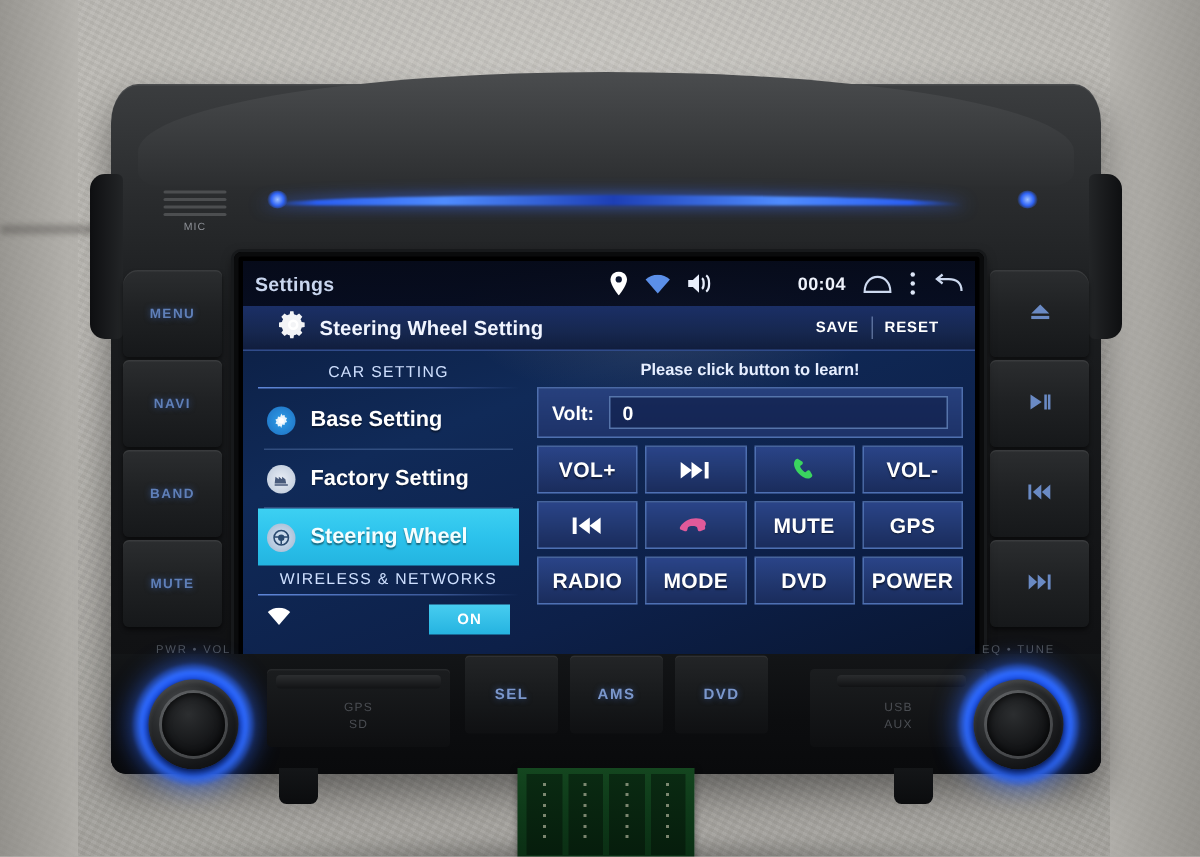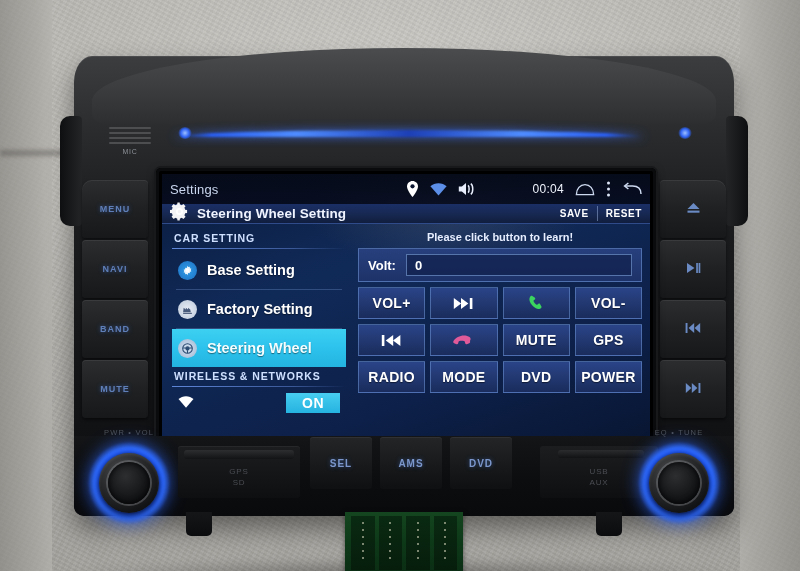--- a/index.html
+++ b/index.html
@@ -94,45 +94,45 @@
     overflow:hidden;
   }
   
   .glassghost{position:absolute; inset:0; pointer-events:none;
     background:radial-gradient(ellipse 200px 90px at 58% 12%, rgba(190,170,150,.17), rgba(0,0,0,0) 70%);}
 
   
   .statusbar {
     height:30px; display:flex; align-items:center; padding:0 8px;
     background: linear-gradient(180deg, rgba(6,10,24,.96), rgba(6,10,26,.88));
-    position:relative; z-index:3;
+    position:relative; z-index:3;font-weight:bold;
   }
   .st-title { color:#c9d6ee; font-size:13px; letter-spacing:.2px; }
   .st-icons { margin-left:auto; display:flex; align-items:center; gap:11px; color:#dfe8f8; }
   .st-icons svg { display:block; }
   .st-clock { font-size:12px; color:#eef2fb; letter-spacing:.3px;margin-left:45px; }
 
   
   .actionbar {
-    height:20px; display:flex; align-items:center; padding:0 8px; gap:8px;
+    height:30px; display:flex; align-items:center; padding:0 24px; gap:8px;
     background: linear-gradient(180deg,#1b2f66 0%, #16274f 60%, #101d3d 100%);
     border-bottom:1px solid rgba(90,130,210,.35);
     position:relative; z-index:3;
   }
   .ab-title { color:#f0f4ff; font-size:13.5px; font-weight:bold; letter-spacing:.1px; }
   .ab-actions { margin-left:auto; display:flex; align-items:center; gap:8px; }
   .ab-btn { color:#fff; font-size:10px; font-weight:bold; letter-spacing:.6px; }
   .ab-div { width:1px; height:15px; background:rgba(170,195,240,.45); }
 
   
   .body-split { display:flex; height:218px; position:relative; z-index:2; }
   .pane-left { width:192px; padding:5px 8px 0 10px; position:relative; }
   .pane-right { flex:1; padding:4px 8px 0 4px; }
 
-  .sec-head { color:#cfe0ff; font-size:10.5px; font-weight:bold; letter-spacing:.9px; padding:3px 2px 4px; }
+  .sec-head { color:#cfe0ff; font-size:10.5px; font-weight:normal; letter-spacing:.9px; padding:3px 2px 4px;text-align:center; }
   .sec-rule { height:1px; background:linear-gradient(90deg,#5e86d8,#3a5796 70%,rgba(40,70,140,0)); margin-bottom:2px;}
 
   .menu-item {
     display:flex; align-items:center; gap:10px; height:38px; padding:0 6px;
   }
   .menu-item.selected {
     background:linear-gradient(180deg,#3dd0f2 0%, #2cc2ec 50%, #23b4e0 100%);
   }
   .menu-item + .sep { height:1px; background:rgba(120,155,215,.32); margin:0 4px; }
   .mi-ico {
@@ -146,21 +146,21 @@
   .mi-label { color:#fff; font-size:14.5px; font-weight:bold; white-space:nowrap;
     text-shadow:0 1px 1px rgba(0,0,0,.45); }
   .menu-item.selected .mi-label { color:#f4feff; }
 
   .wifi-row { display:flex; align-items:center; gap:9px; height:26px; padding:0 6px; margin-top:3px;}
   .wifi-name { color:#9fb4d6; font-size:10px; }
   .wifi-toggle {
     margin-left:auto; width:54px; height:20px;
     background:linear-gradient(180deg,#47cdf0,#25b3e0);
     display:flex; align-items:center; justify-content:center;
-    color:#fff; font-size:14px; font-weight:bold; letter-spacing:.6px;
+    color:#fff; font-size:10px; font-weight:bold; letter-spacing:.6px;
   }
 
   
   .learn-hint { text-align:center; color:#e6eeff; font-size:11px; font-weight:bold; padding:3px 0 5px; }
   .volt-bar {
     background:linear-gradient(180deg,#27407d,#1d3268);
     border:1px solid rgba(120,160,225,.5);
     display:flex; align-items:center; gap:10px; padding:5px 9px; margin-bottom:5px;
   }
   .volt-lbl { color:#fff; font-size:13px; font-weight:bold; }

